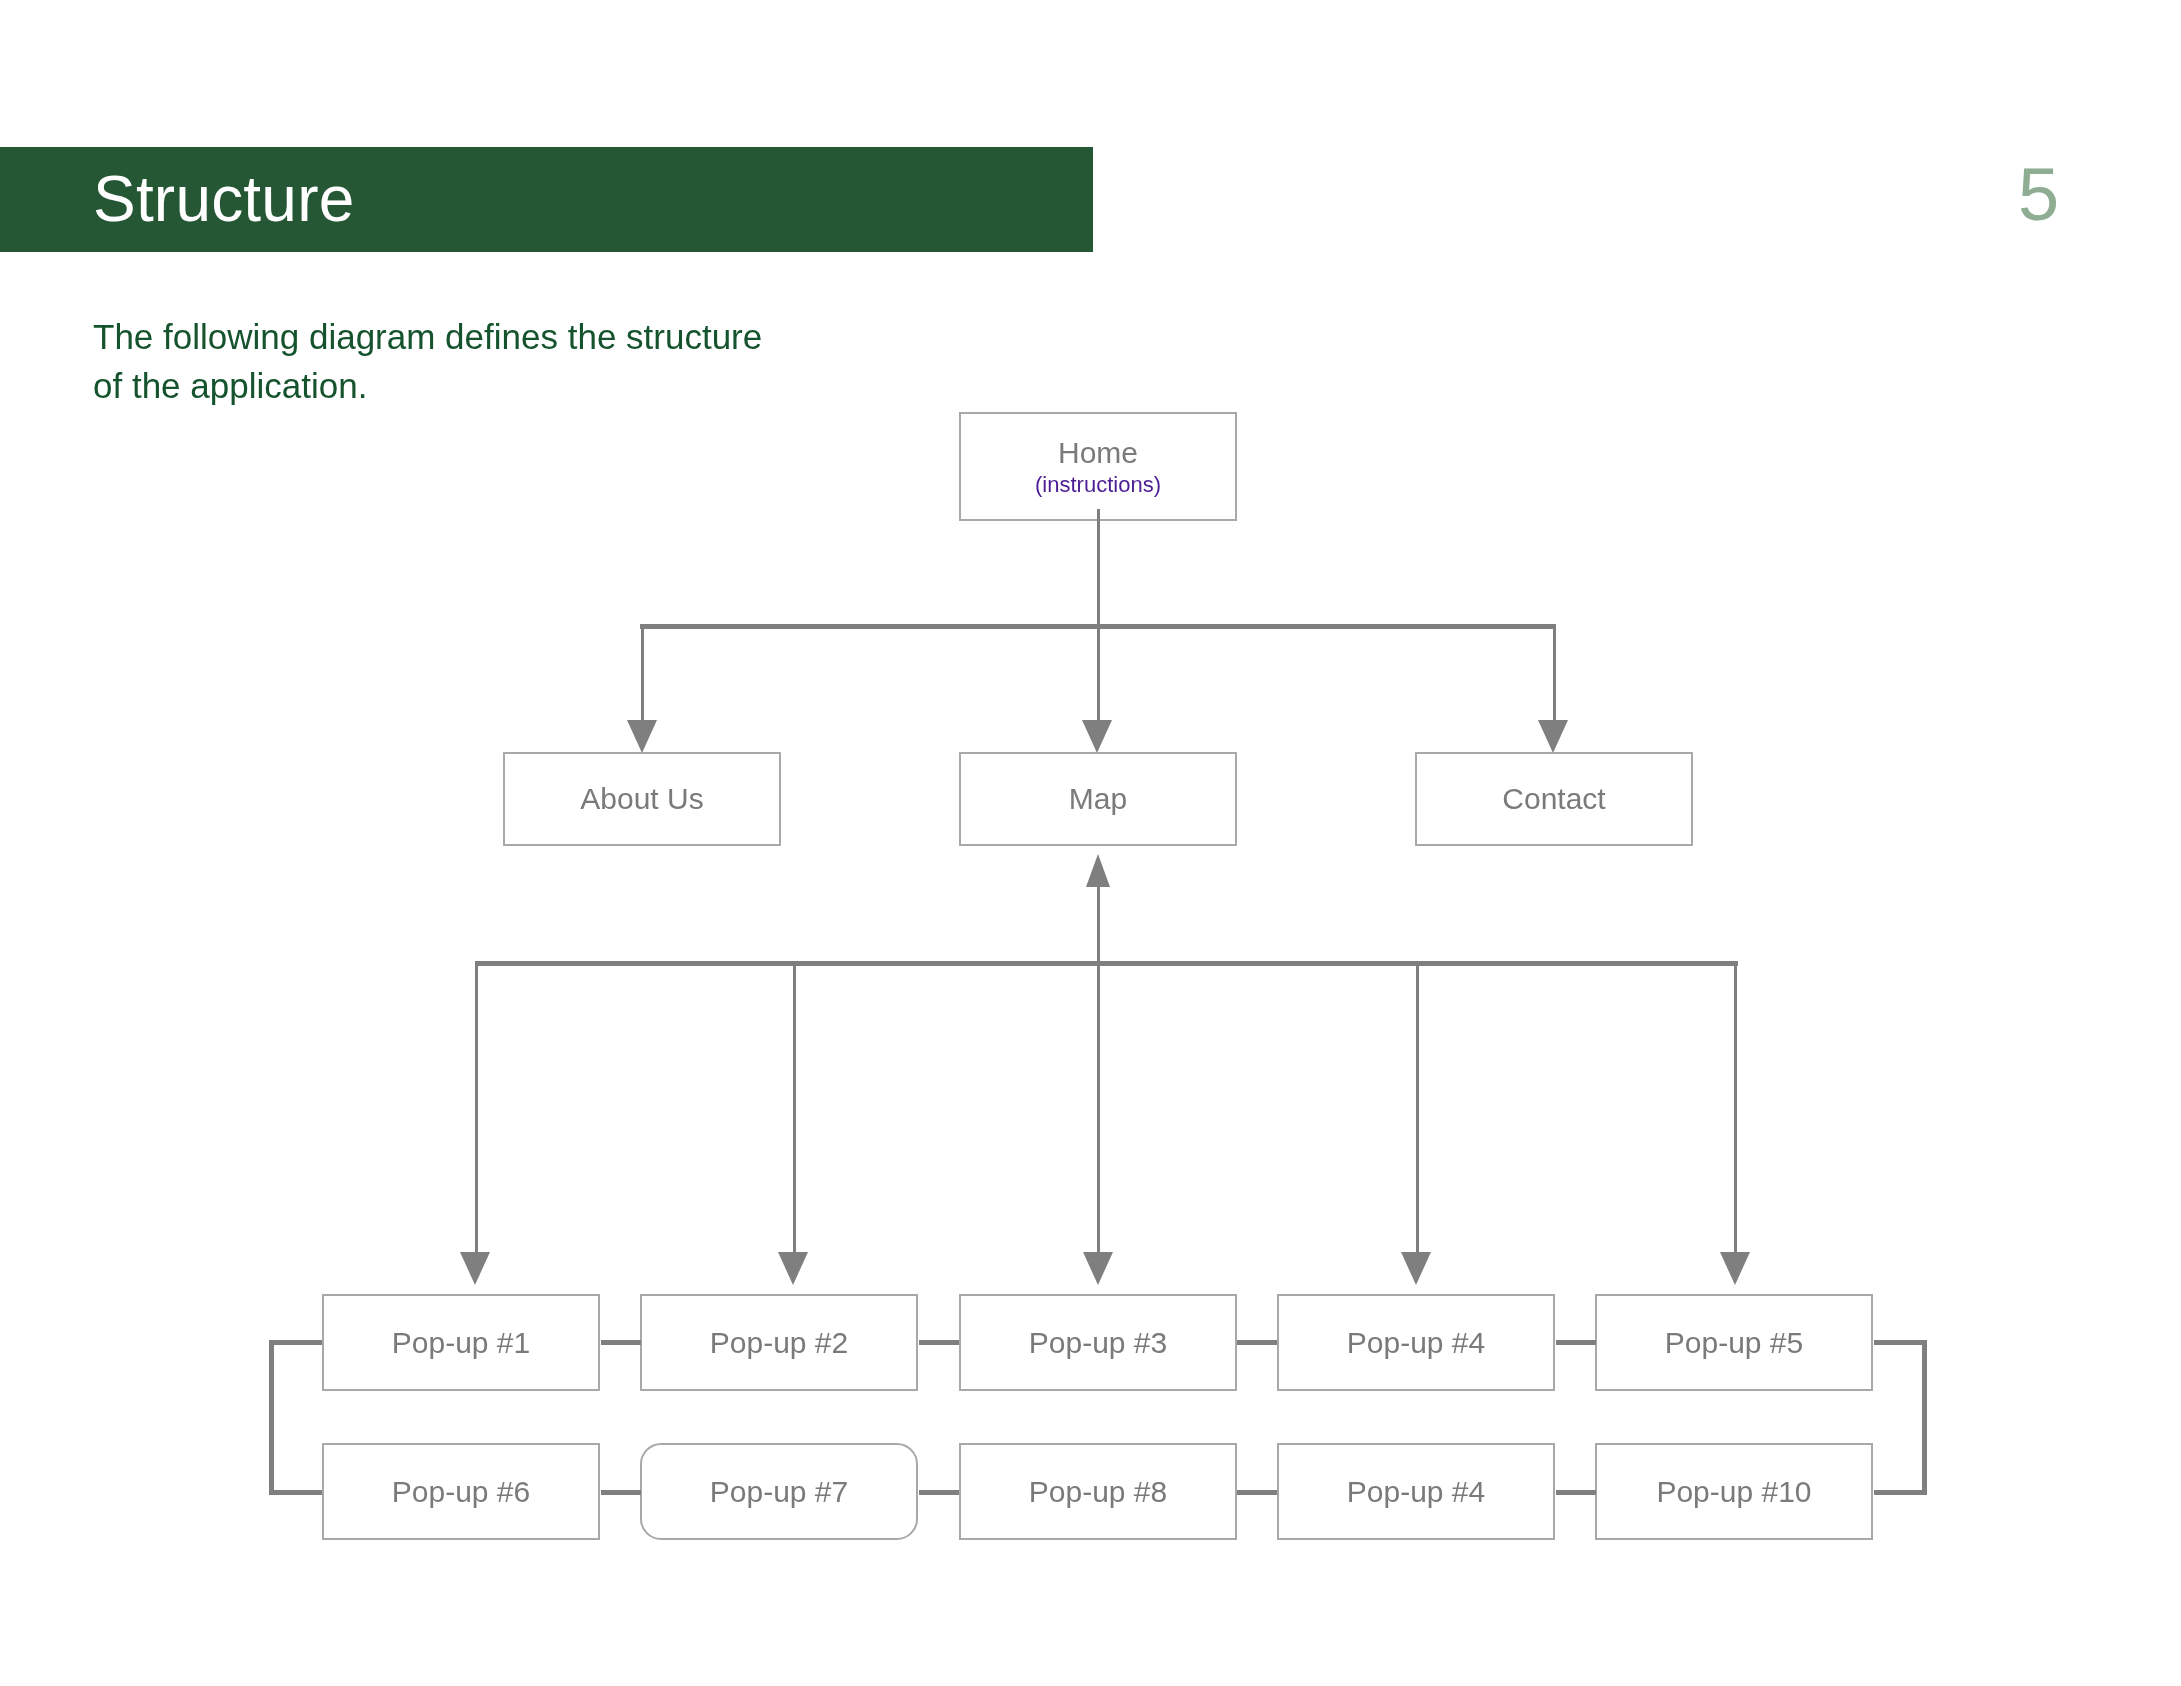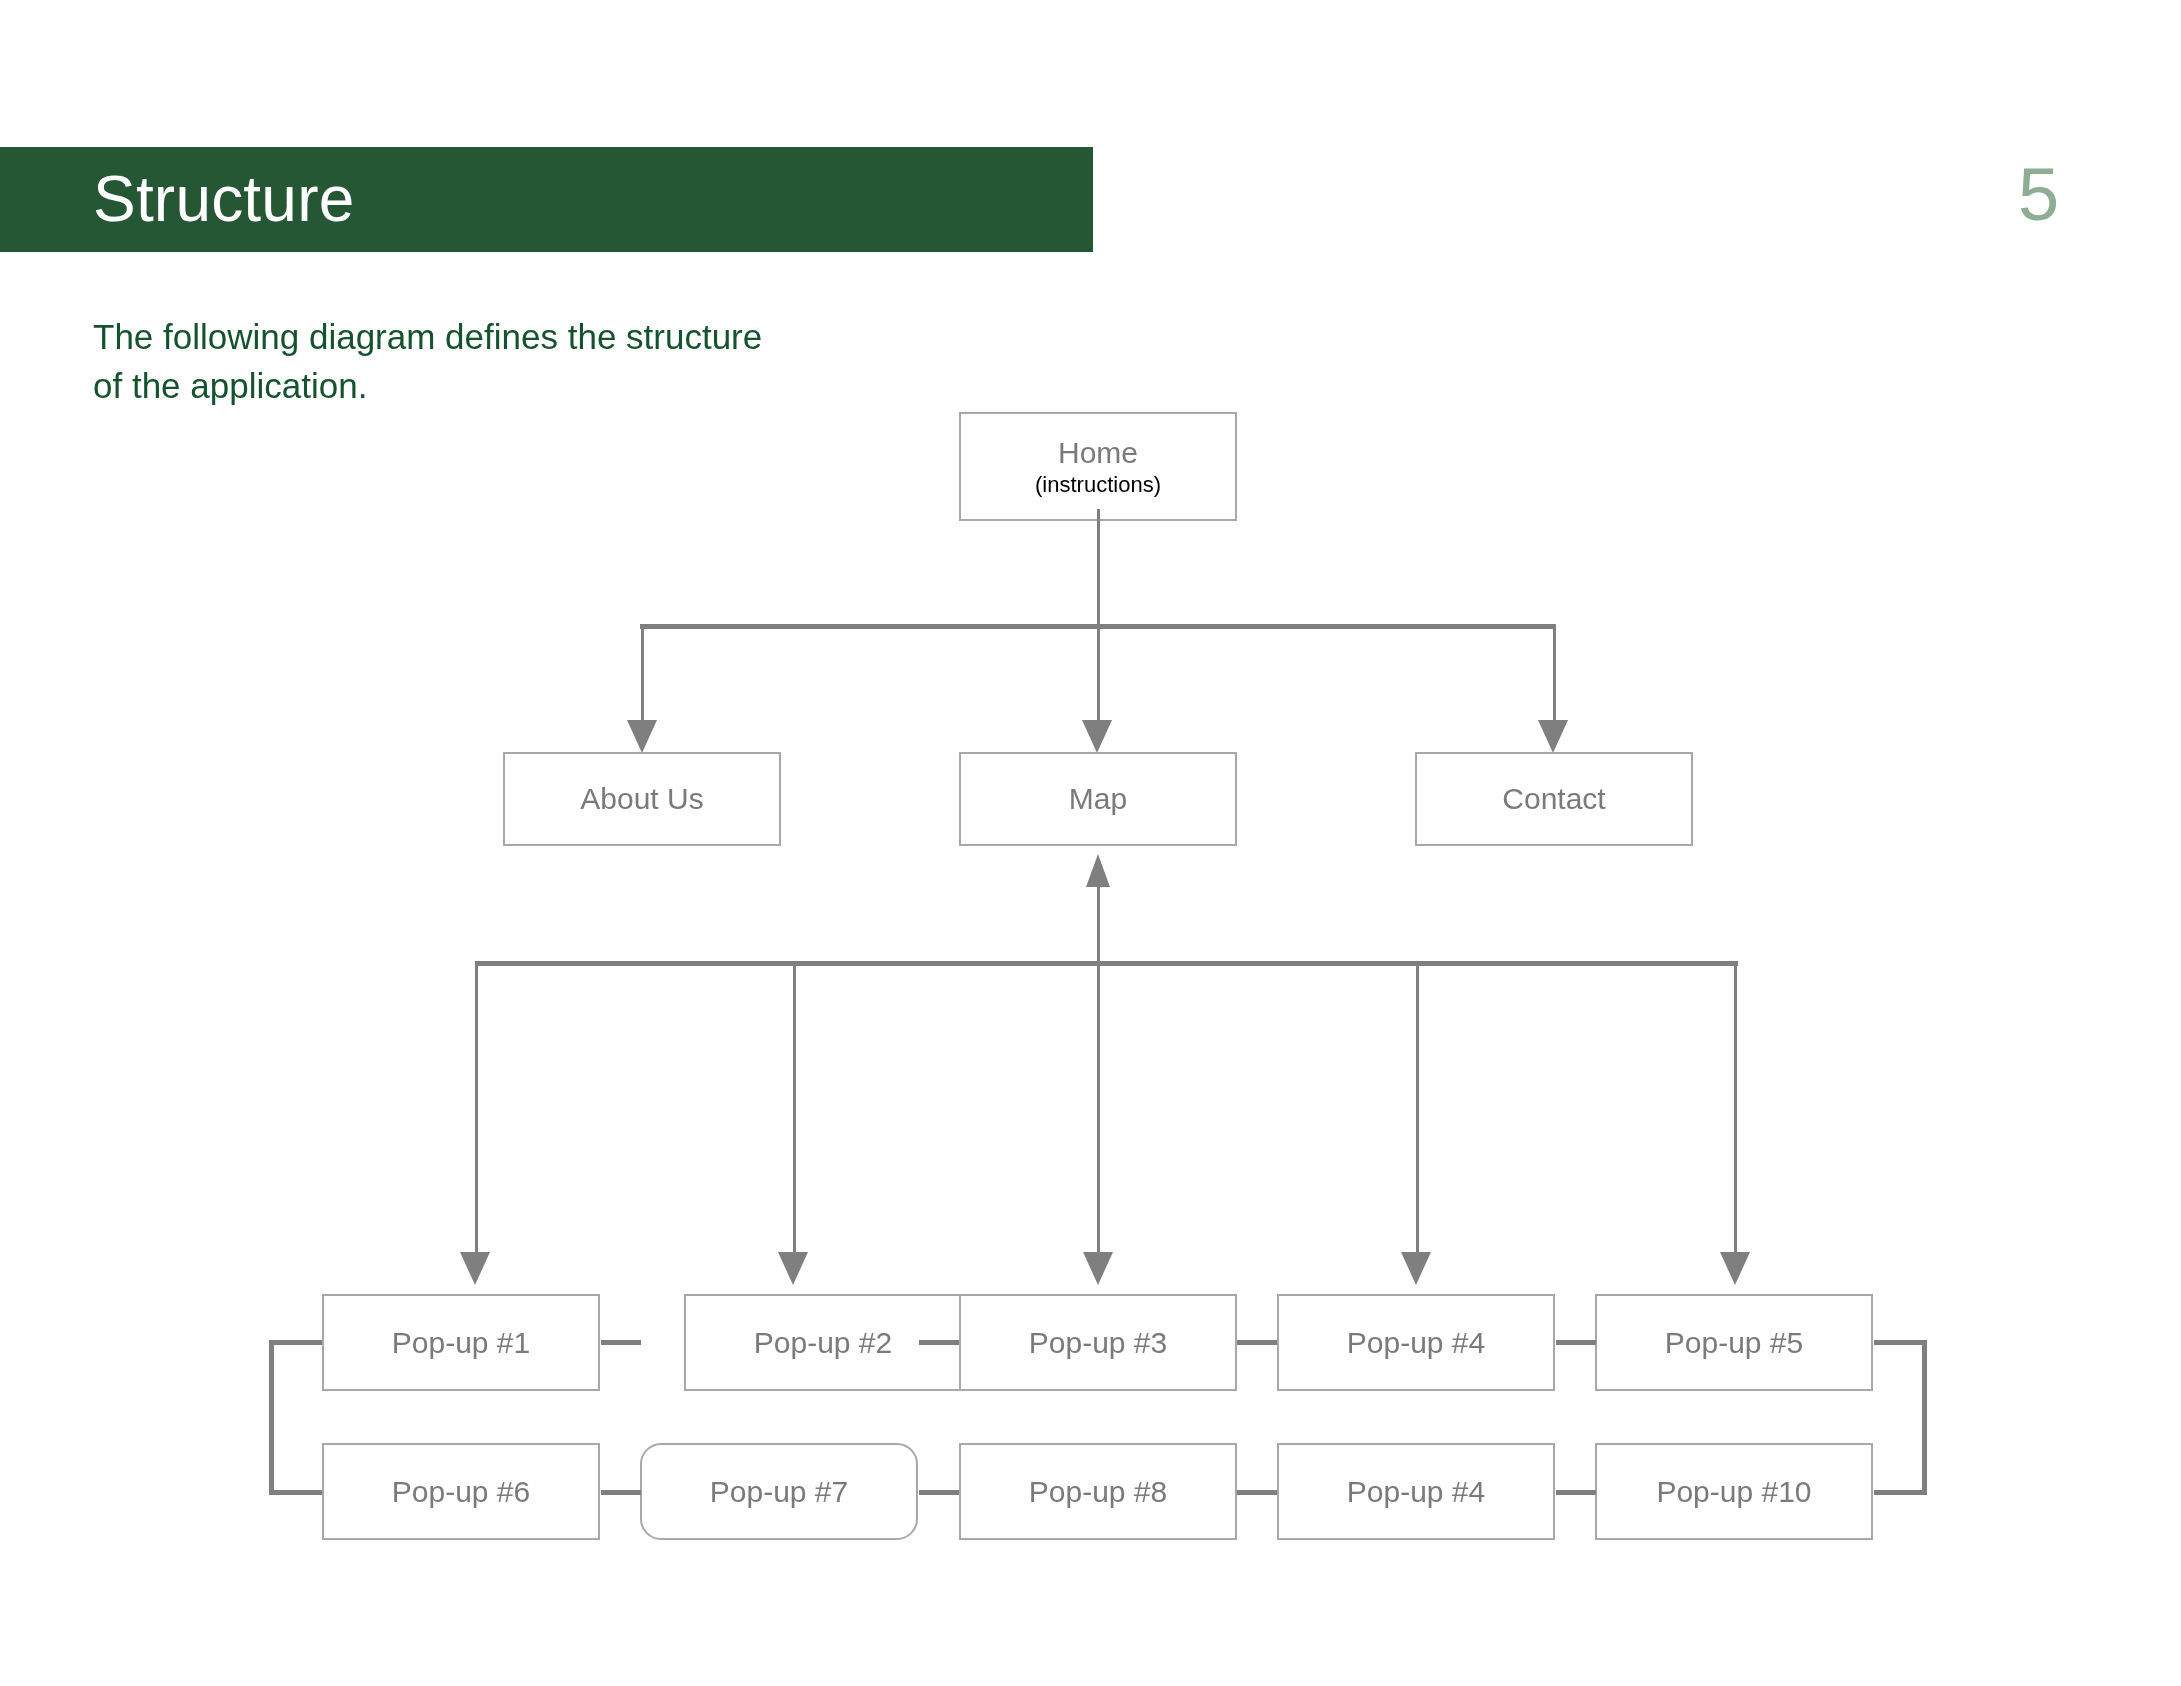--- a/index.html
+++ b/index.html
@@ -84,21 +84,21 @@
     font-weight: 400;
     display: flex;
     flex-direction: column;
     align-items: center;
     justify-content: center;
     text-align: center;
     line-height: 1.18;
   }
   .node .sub {
     font-size: 22px;
-    color: #000000;
+    color: #4c1d95;
     margin-top: 1.9px;
   }
 
   
   .hline, .vline {
     position: absolute;
     background: #7f7f7f;
   }
   .hline { height: 4.9px; }
   .vline { width: 4.9px; }
@@ -180,21 +180,21 @@
 
     <div class="vline thin" style="left:1416px; top:961px; height:296px;"></div>
     <div class="arrow-down" style="left:1401px; top:1252px;"></div>
 
     <div class="vline thin" style="left:1734px; top:961px; height:296px;"></div>
     <div class="arrow-down" style="left:1720px; top:1252px;"></div>
 
     <div class="node" style="left:322px; top:1294px; width:278px; height:97px;">
       <span>Pop-up #1</span>
     </div>
-    <div class="node" style="left:640px; top:1294px; width:278px; height:97px;margin-left:44px;">
+    <div class="node" style="left:640px; top:1294px; width:278px; height:97px;">
       <span>Pop-up #2</span>
     </div>
     <div class="node" style="left:959px; top:1294px; width:278px; height:97px;">
       <span>Pop-up #3</span>
     </div>
     <div class="node" style="left:1277px; top:1294px; width:278px; height:97px;">
       <span>Pop-up #4</span>
     </div>
     <div class="node" style="left:1595px; top:1294px; width:278px; height:97px;">
       <span>Pop-up #5</span>

